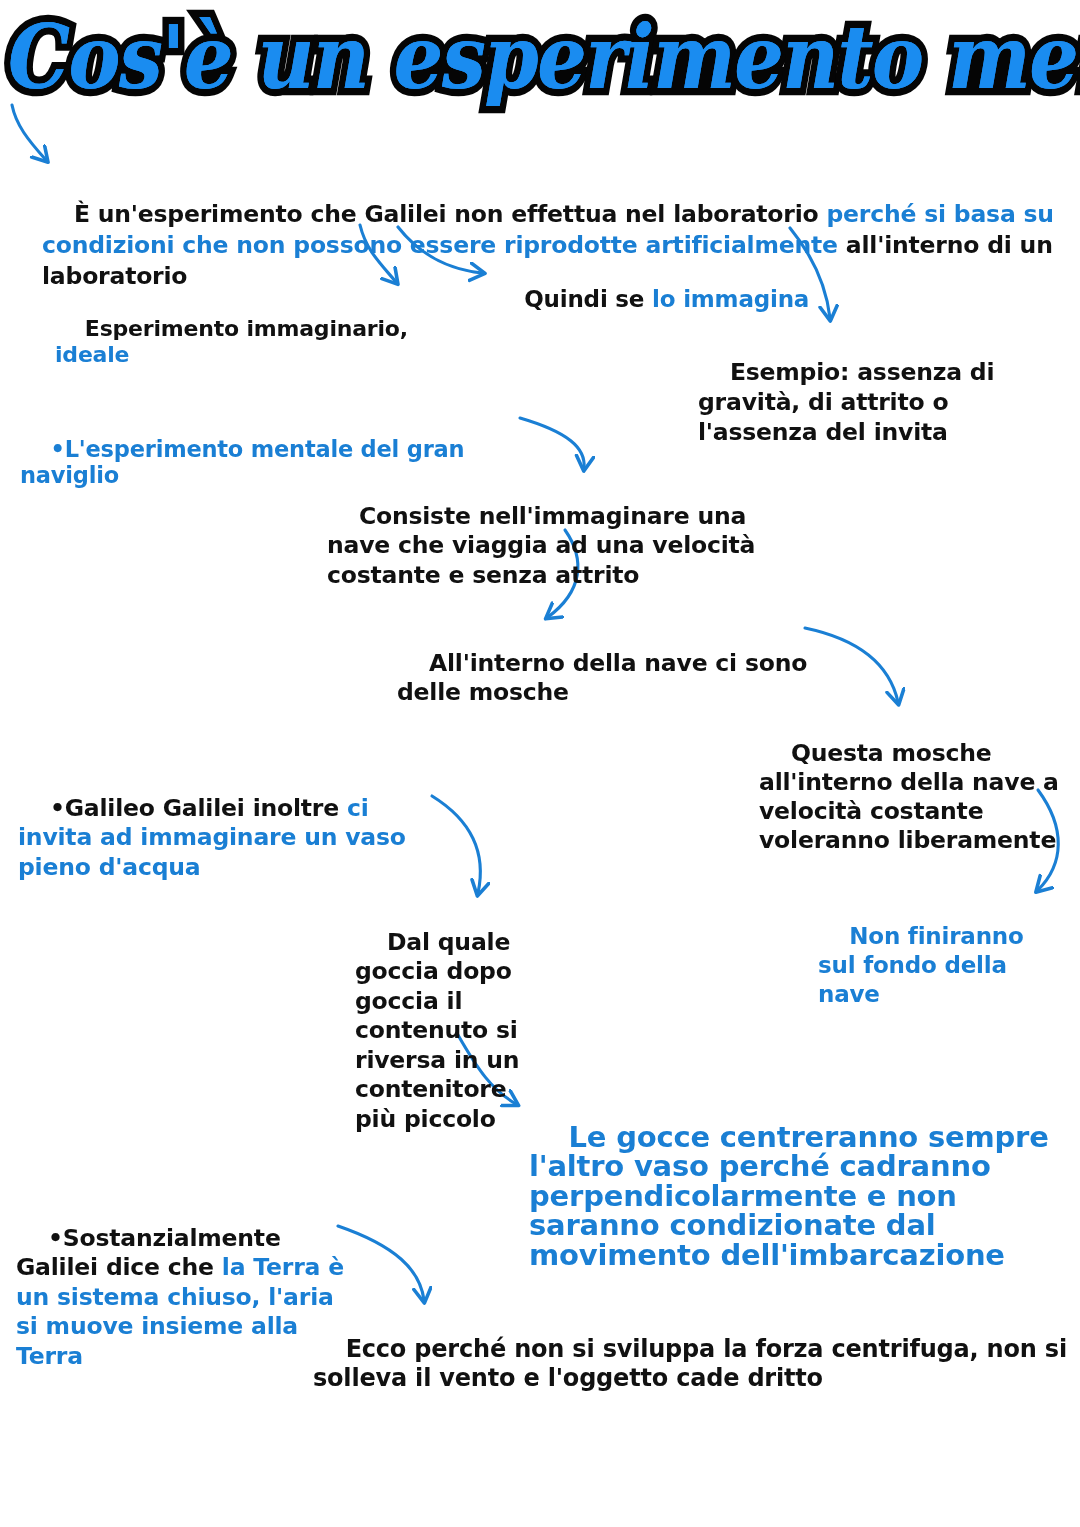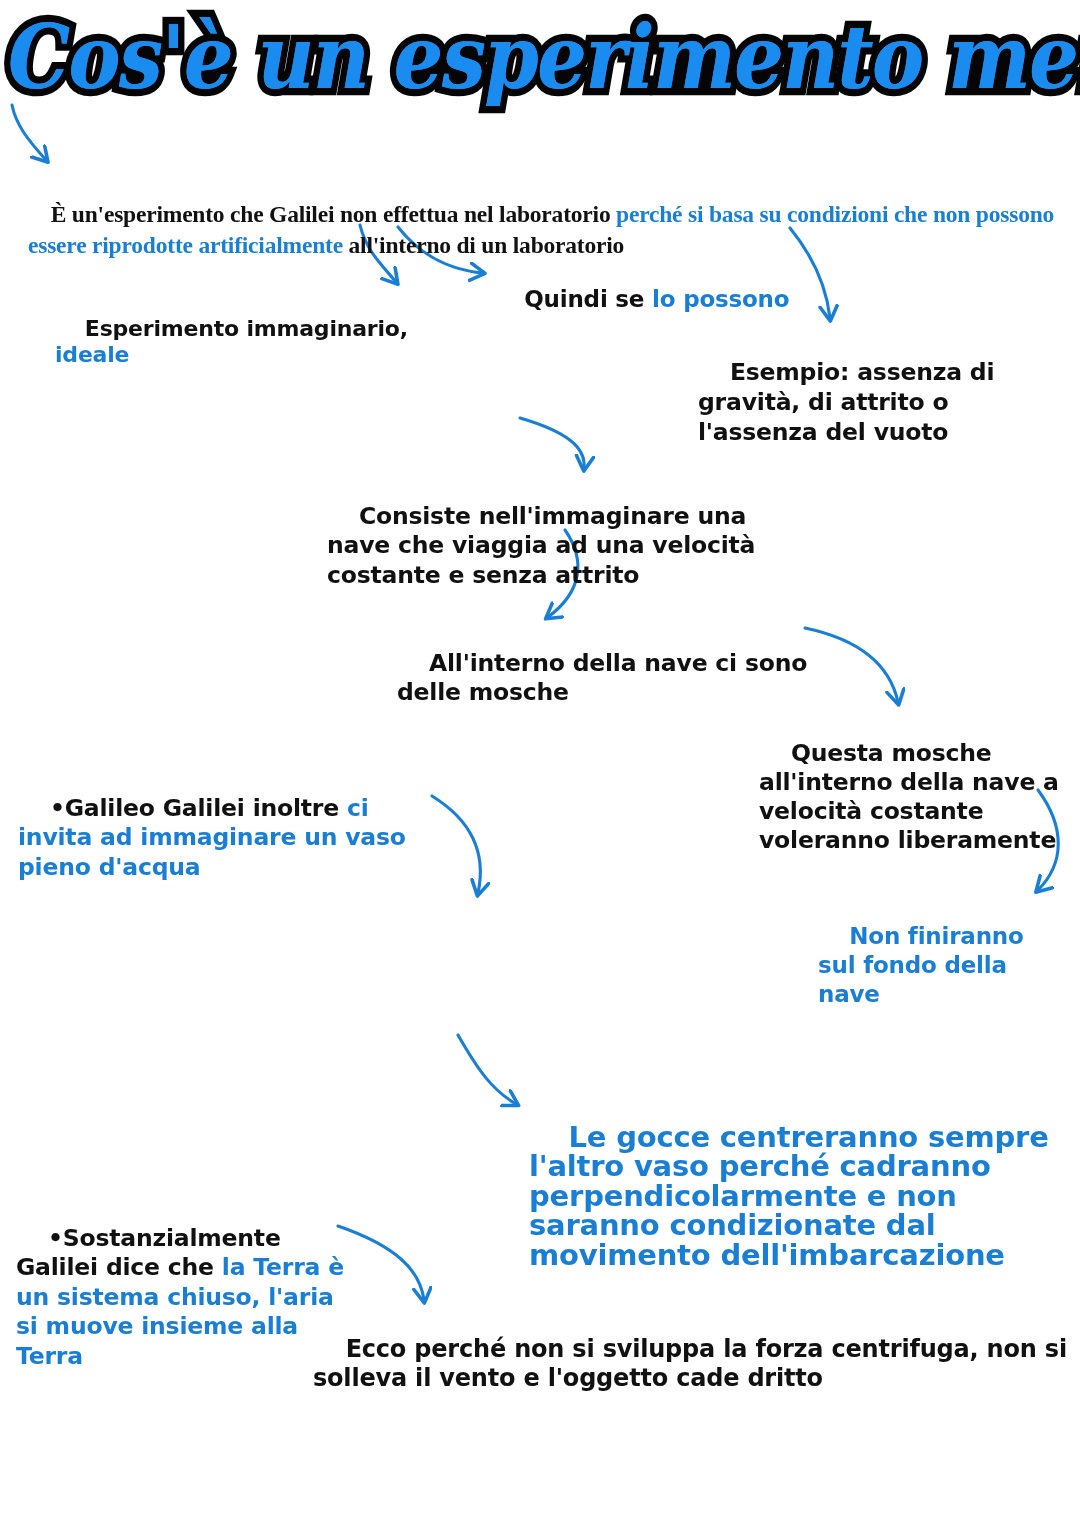--- a/index.html
+++ b/index.html
@@ -73,21 +73,21 @@
     font-size: 78px;
     line-height: 100px;
     letter-spacing: -1.5px;
     color: #1a8cf0;
     white-space: nowrap;
     transform: scaleY(1.12);
     transform-origin: left top;
   }
 
   
-  #n-intro    { left: 28px;  top: 168px; width: 1035px; font-size: 23.5px; line-height: 31px; font-family: Liberation Serif, serif; }
+  #n-intro    { left: 42px;  top: 168px; width: 1035px; font-size: 23.5px; line-height: 31px; }
   #n-ideale   { left: 55px;  top: 290px; width: 430px;  font-size: 22px; }
   #n-quindi   { left: 493px; top: 259px; width: 330px;  font-size: 23px; }
   #n-esempio  { left: 698px; top: 327px; width: 375px;  font-size: 23.5px; line-height: 30px; }
   #n-naviglio { left: 20px;  top: 409px; width: 520px;  font-size: 22.5px; }
   #n-consiste { left: 327px; top: 472px; width: 475px;  font-size: 23.5px; line-height: 29.5px; }
   #n-mosche   { left: 397px; top: 619px; width: 420px;  font-size: 23.5px; line-height: 29.5px; }
   #n-questa   { left: 759px; top: 710px; width: 305px;  font-size: 23.5px; line-height: 29px; }
   #n-nonfin   { left: 818px; top: 893px; width: 250px;  font-size: 23px; line-height: 29px; }
   #n-vaso     { left: 18px;  top: 764px; width: 420px;  font-size: 23.5px; line-height: 29.5px; }
   #n-goccia   { left: 355px; top: 898px; width: 200px;  font-size: 23.5px; line-height: 29.5px; }
@@ -128,27 +128,30 @@
 
   <div class="node" id="n-intro">
     <span class="black">È un'esperimento che Galilei non effettua nel laboratorio </span><span class="blue">perché si basa su condizioni che non possono essere riprodotte artificialmente </span><span class="black">all'interno di un laboratorio</span>
   </div>
 
   <div class="node" id="n-ideale">
     <span class="black">Esperimento immaginario, </span><span class="blue">ideale</span>
   </div>
 
   <div class="node" id="n-quindi">
-    <span class="black">Quindi se </span><span class="blue">lo possono</span>
+    <span class="black">Quindi se </span><span class="blue">lo immagina</span>
   </div>
 
   <div class="node" id="n-esempio">
-    <span class="black">Esempio: assenza di gravità, di attrito o l'assenza del vuoto</span>
+    <span class="black">Esempio: assenza di gravità, di attrito o l'assenza del invita</span>
   </div>
 
+  <div class="node" id="n-naviglio">
+    <span class="blue">•</span><span class="blue">L'esperimento mentale del gran naviglio</span>
+  </div>
 
   <div class="node" id="n-consiste">
     <span class="black">Consiste nell'immaginare una nave che viaggia ad una velocità costante e senza attrito</span>
   </div>
 
   <div class="node" id="n-mosche">
     <span class="black">All'interno della nave ci sono delle mosche</span>
   </div>
 
   <div class="node" id="n-questa">
@@ -156,20 +159,23 @@
   </div>
 
   <div class="node" id="n-nonfin">
     <span class="blue">Non finiranno sul fondo della nave</span>
   </div>
 
   <div class="node" id="n-vaso">
     <span class="black">•</span><span class="black">Galileo Galilei inoltre </span><span class="blue">ci invita ad immaginare un vaso pieno d'acqua</span>
   </div>
 
+  <div class="node" id="n-goccia">
+    <span class="black">Dal quale goccia dopo goccia il contenuto si riversa in un contenitore più piccolo</span>
+  </div>
 
   <div class="node" id="n-gocce">
     <span class="blue">Le gocce centreranno sempre l'altro vaso perché cadranno perpendicolarmente e non saranno condizionate dal movimento dell'imbarcazione</span>
   </div>
 
   <div class="node" id="n-sostanz">
     <span class="black">•</span><span class="black">Sostanzialmente Galilei dice che </span><span class="blue">la Terra è un sistema chiuso, l'aria si muove insieme alla Terra</span>
   </div>
 
   <div class="node" id="n-ecco">

